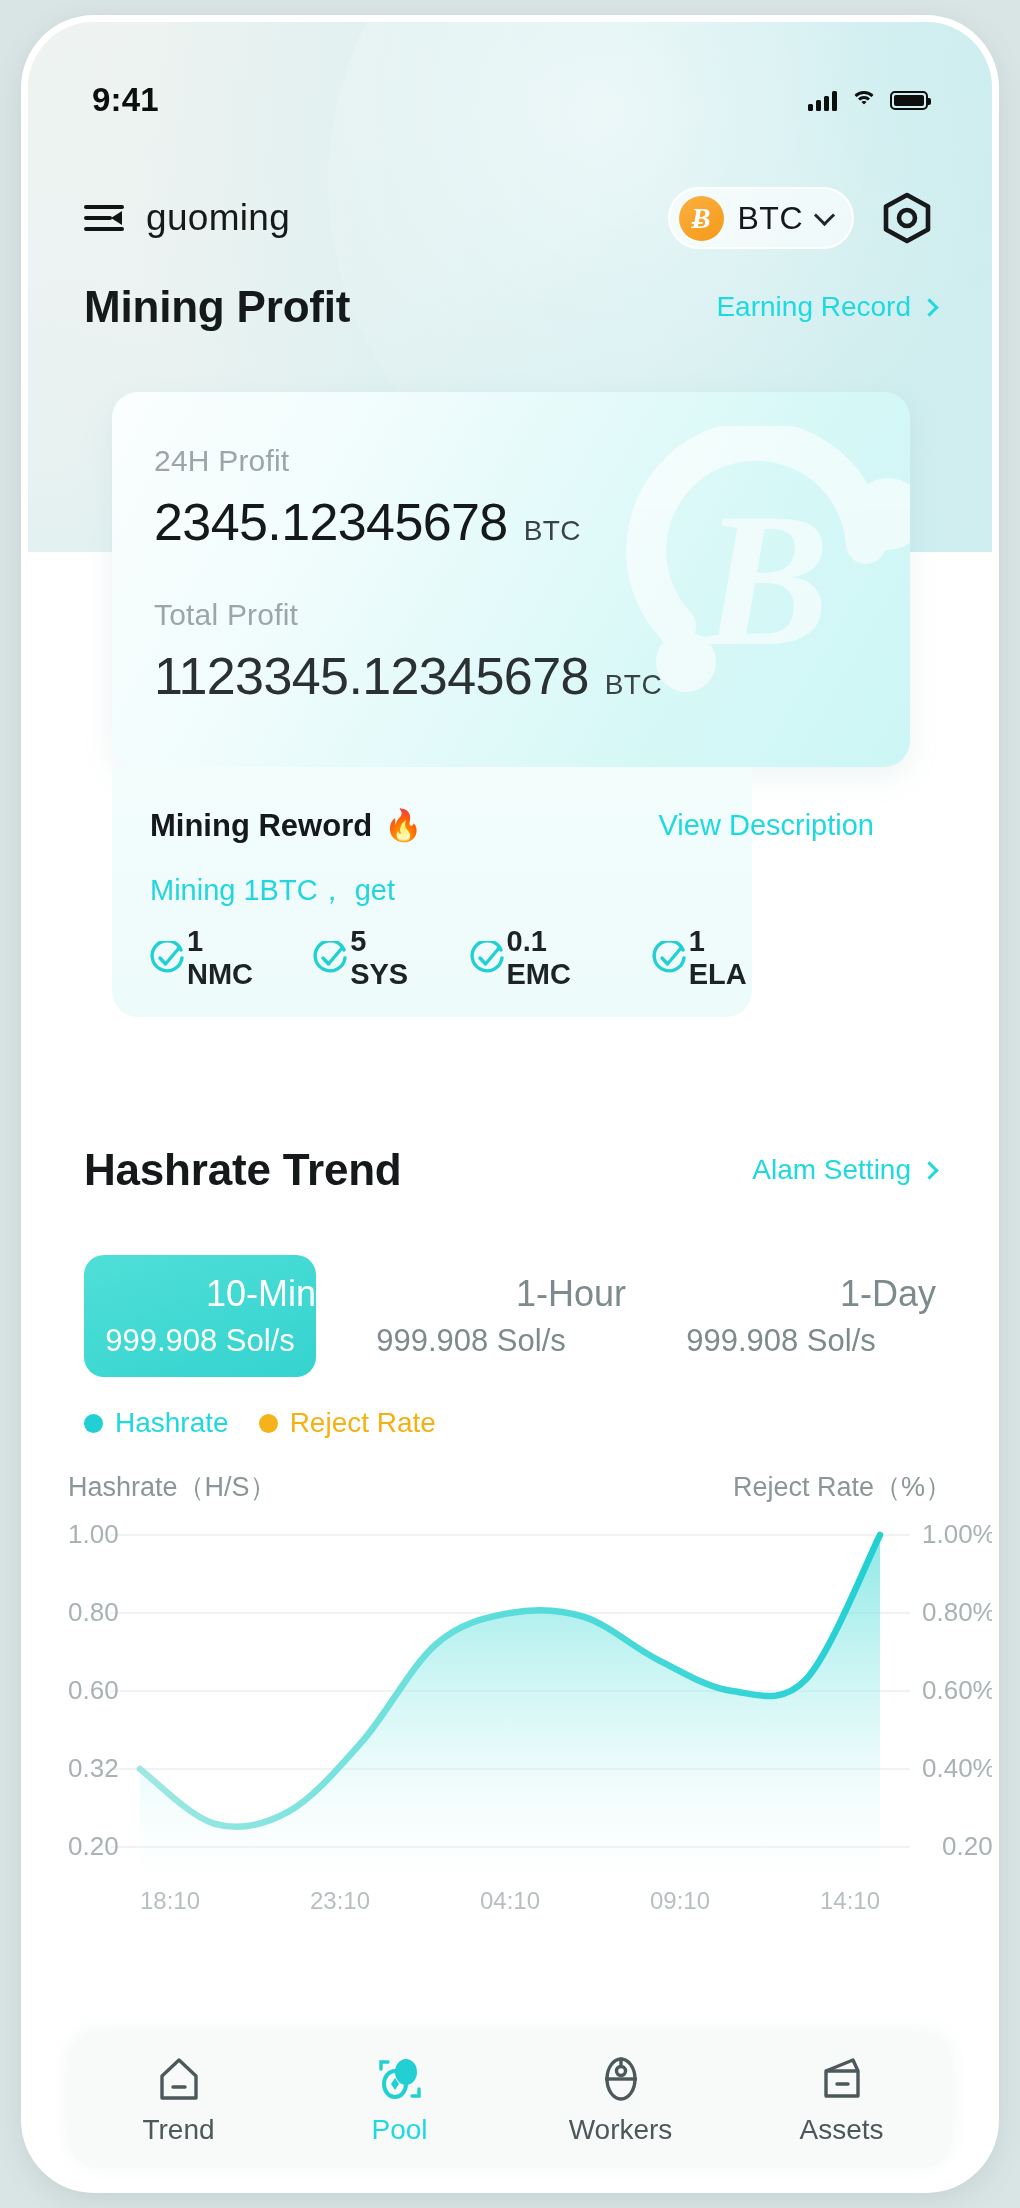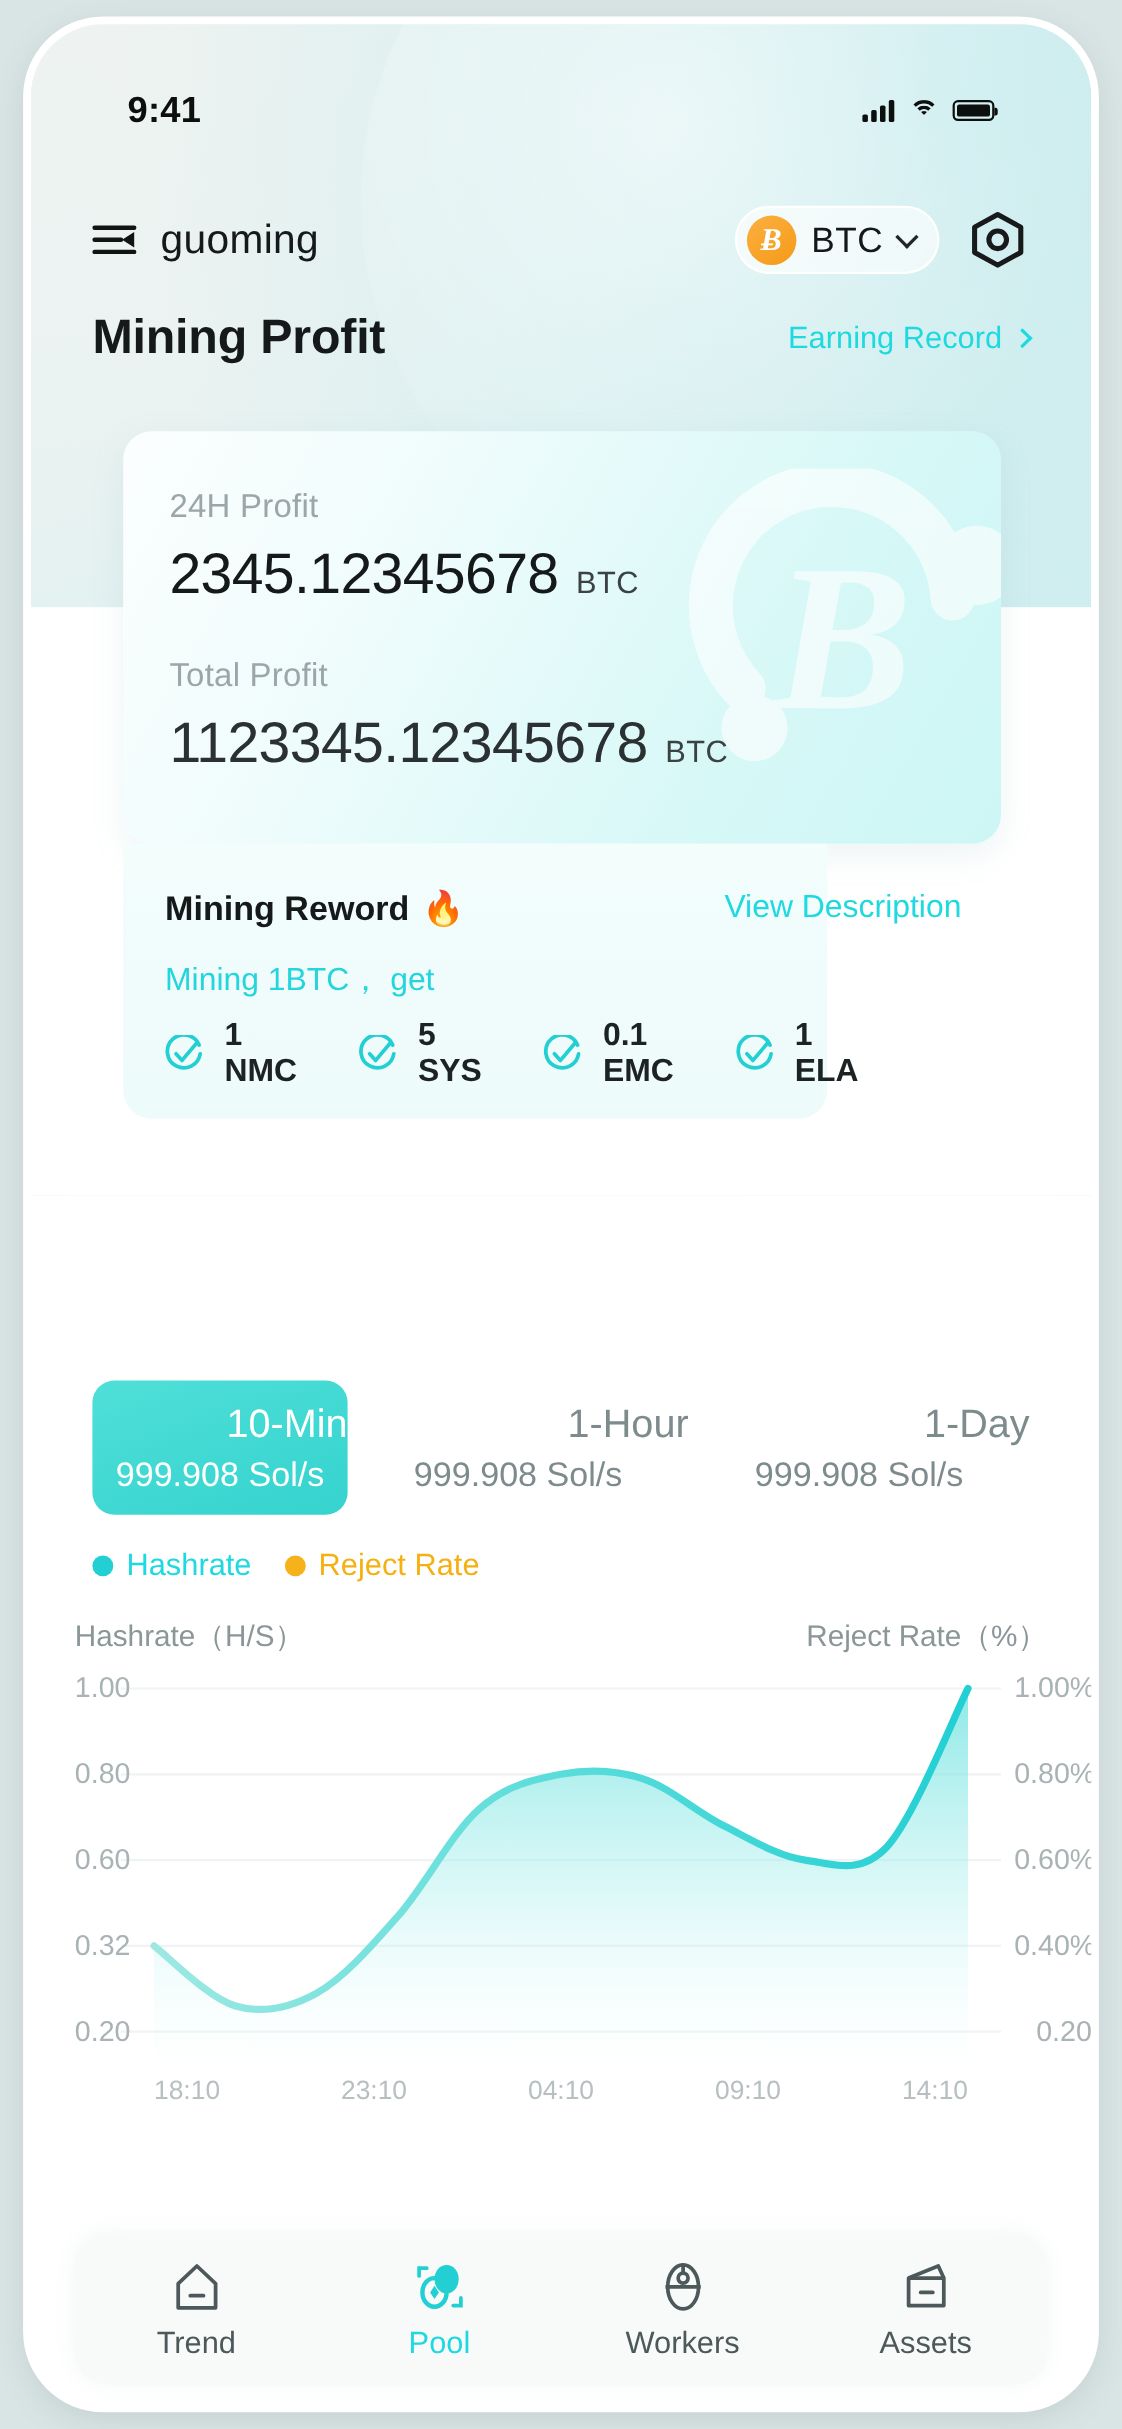--- a/index.html
+++ b/index.html
@@ -32,21 +32,21 @@
     background: radial-gradient(circle at 40% 40%, rgba(255,255,255,.55), rgba(255,255,255,0) 68%);
   }
   #hero-mask {
     position: absolute; left: 0; top: 530px; width: 964px; height: 535px;
     background: #ffffff; border-radius: 0;
   }
   
   #statusbar {
     position: absolute; left: 0; top: 50px; width: 964px; height: 56px;
     display: flex; align-items: center; justify-content: space-between;
-    padding: 0 88px;
+    padding: 0 64px;
   }
   #clock { font-size: 33px; font-weight: 600; color: #0d0f0f; letter-spacing: .2px; }
   #status-right { display: flex; align-items: center; gap: 13px; }
   .bars { display: flex; align-items: flex-end; gap: 3px; height: 21px; }
   .bars i { display: block; width: 5px; background: #0d0f0f; border-radius: 1.5px; }
   .bars i:nth-child(1){height:7px}.bars i:nth-child(2){height:11px}
   .bars i:nth-child(3){height:15px}.bars i:nth-child(4){height:20px}
   .wifi { width: 27px; height: 20px; position: relative; }
   .wifi span { position: absolute; left: 50%; transform: translateX(-50%);
     border: 3.4px solid #0d0f0f; border-bottom-color: transparent;
@@ -122,21 +122,21 @@
     background: linear-gradient(180deg, #f2fdfc 0%, #eefbfb 100%);
   }
   #reward-top { position: absolute; left: 38px; top: 40px; width: 724px;
     display: flex; align-items: center; justify-content: space-between; }
   #reward-title { font-size: 31px; font-weight: 700; color: #15191a;
     display: flex; align-items: center; gap: 12px; }
   .flame { font-size: 31px; }
   #reward-link { font-size: 29px; color: #1fd9e0; }
   #reward-sub { position: absolute; left: 38px; top: 104px; font-size: 29px; color: #25d5dc; }
   #reward-chips { position: absolute; left: 38px; top: 158px; display: flex; gap: 56px; }
-  .chip { display: flex; align-items: center; gap: 20px; }
+  .chip { display: flex; align-items: center; gap: 3px; }
   .chip-check { width: 34px; height: 34px; position: relative; }
   .chip-txt { font-size: 29px; color: #1d2224; font-weight: 600; }
   
   #hash-panel {
     position: absolute; left: 0; top: 1065px; width: 964px; height: 1000px;
     background: #ffffff; border-radius: 34px 34px 0 0;
   }
   #section-hash { position: absolute; left: 56px; top: 58px; width: 852px;
     display: flex; align-items: center; justify-content: space-between; }
   #tabs { position: absolute; left: 56px; top: 168px; width: 852px; display: flex; }
@@ -300,20 +300,27 @@
               <path d="M10,17 L15.5,23 L29,7" fill="none" stroke="#22cfd3" stroke-width="3.4" stroke-linecap="round" stroke-linejoin="round"></path>
             </svg>
         </span>
         <span class="chip-txt">1 ELA</span>
       </div>
     </div>
   </div>
 
   <div id="hash-panel">
 
+    <div id="section-hash">
+      <div class="sec-title">Hashrate Trend</div>
+      <div class="sec-link">
+        <span>Alam Setting</span>
+        <span class="chev-rt"></span>
+      </div>
+    </div>
 
     <div id="tabs">
       <div class="tab active">
         <div class="t-name">10-Min</div>
         <div class="t-val">999.908 Sol/s</div>
       </div>
       <div class="tab">
         <div class="t-name">1-Hour</div>
         <div class="t-val">999.908 Sol/s</div>
       </div>

